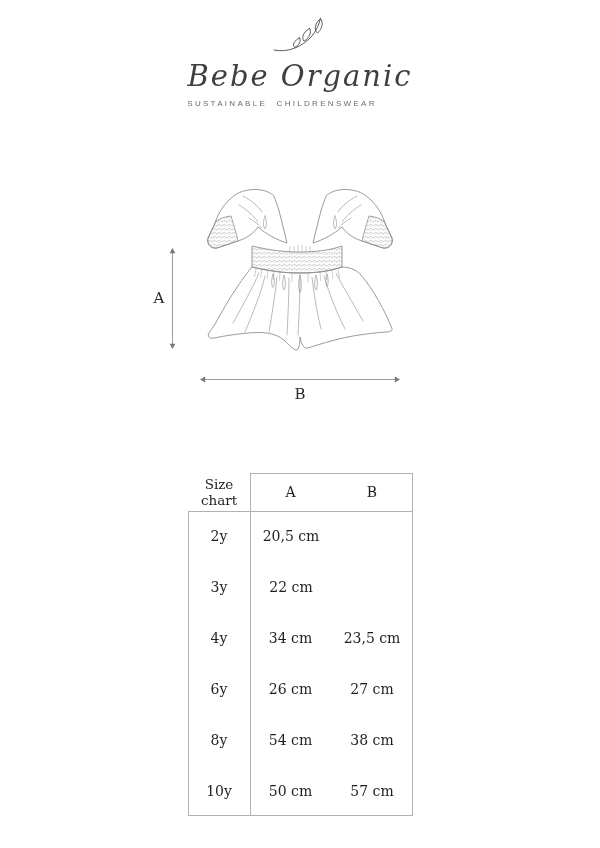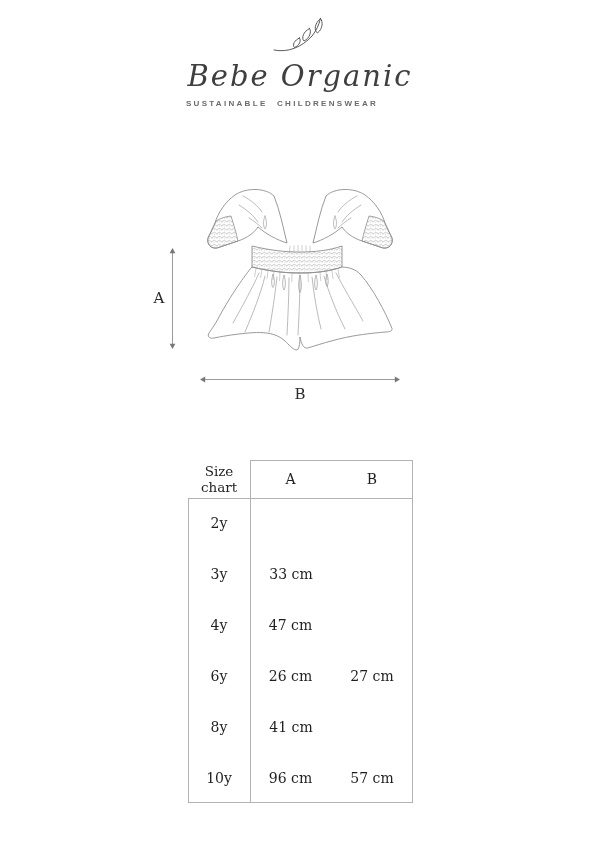--- a/index.html
+++ b/index.html
@@ -24,42 +24,42 @@
     font-size: 29px;
     letter-spacing: 2px;
     color: #3f3f3f;
     line-height: 40px;
   }
   .brand-tagline {
     left: 0; top: 99px; width: 564px;
     text-align: center;
     font-family: "Liberation Sans", sans-serif;
     font-size: 8px;
-    font-weight: 700;
+    font-weight: 400;
     letter-spacing: 2.3px;
     word-spacing: 5px;
     color: #6b6b6b;
   }
 
   
   .garment { left: 203px; top: 183px; width: 194px; height: 172px; }
 
   .arrow-a { left: 167px; top: 248px; width: 11px; height: 101px; }
   .label-a {
     left: 150px; top: 289px; width: 18px;
     text-align: center; font-size: 15px; color: #2b2b2b;
   }
   .arrow-b { left: 200px; top: 374px; width: 200px; height: 11px; }
   .label-b {
     left: 291px; top: 385px; width: 18px;
     text-align: center; font-size: 15px; color: #2b2b2b;
   }
 
   
-  .table-wrap { left: 188px; top: 460px; width: 225px; height: 343px; padding-left: 32px; }
+  .table-wrap { left: 188px; top: 473px; width: 225px; height: 343px; padding-left: 32px; }
   .box-head {
     position: absolute; left: 62px; top: 0;
     width: 163px; height: 343px;
     border: 1px solid #b2b2b2;
   }
   .box-body {
     position: absolute; left: 0; top: 38px;
     width: 225px; height: 305px;
     border: 1px solid #b2b2b2;
   }
@@ -173,37 +173,40 @@
 
   <div class="tbl">
     <div class="trow head">
       <div class="tcell c1 title">Size chart</div>
       <div class="tcell c2">A</div>
       <div class="tcell c3">B</div>
     </div>
 
     <div class="trow">
       <div class="tcell c1">2y</div>
+      <div class="tcell c3">20,5 cm</div>
     </div>
     <div class="trow">
       <div class="tcell c1">3y</div>
-      <div class="tcell c3">33 cm</div>
+      <div class="tcell c3">22 cm</div>
     </div>
     <div class="trow">
       <div class="tcell c1">4y</div>
-      <div class="tcell c2">47 cm</div>
+      <div class="tcell c2">34 cm</div>
+      <div class="tcell c3">23,5 cm</div>
     </div>
     <div class="trow">
       <div class="tcell c1">6y</div>
       <div class="tcell c2">26 cm</div>
       <div class="tcell c3">27 cm</div>
     </div>
     <div class="trow">
       <div class="tcell c1">8y</div>
-      <div class="tcell c3">41 cm</div>
+      <div class="tcell c2">54 cm</div>
+      <div class="tcell c3">38 cm</div>
     </div>
     <div class="trow">
       <div class="tcell c1">10y</div>
-      <div class="tcell c2">96 cm</div>
+      <div class="tcell c2">50 cm</div>
       <div class="tcell c3">57 cm</div>
     </div>
   </div>
 </div>
 
 </body></html>

